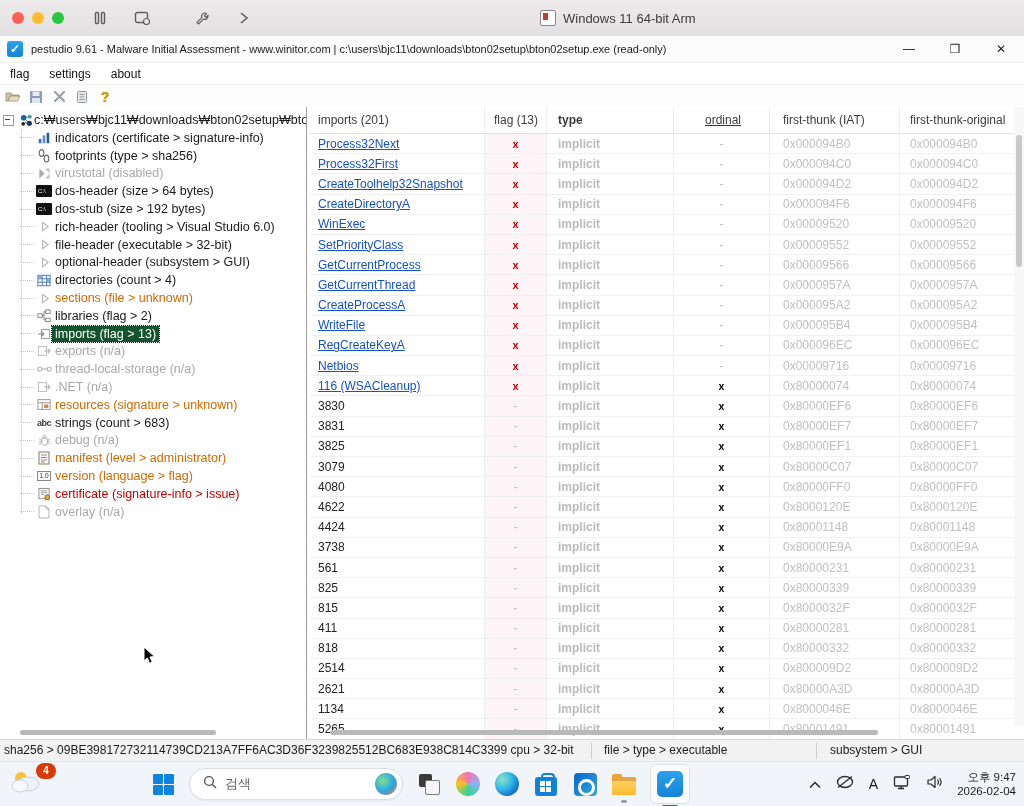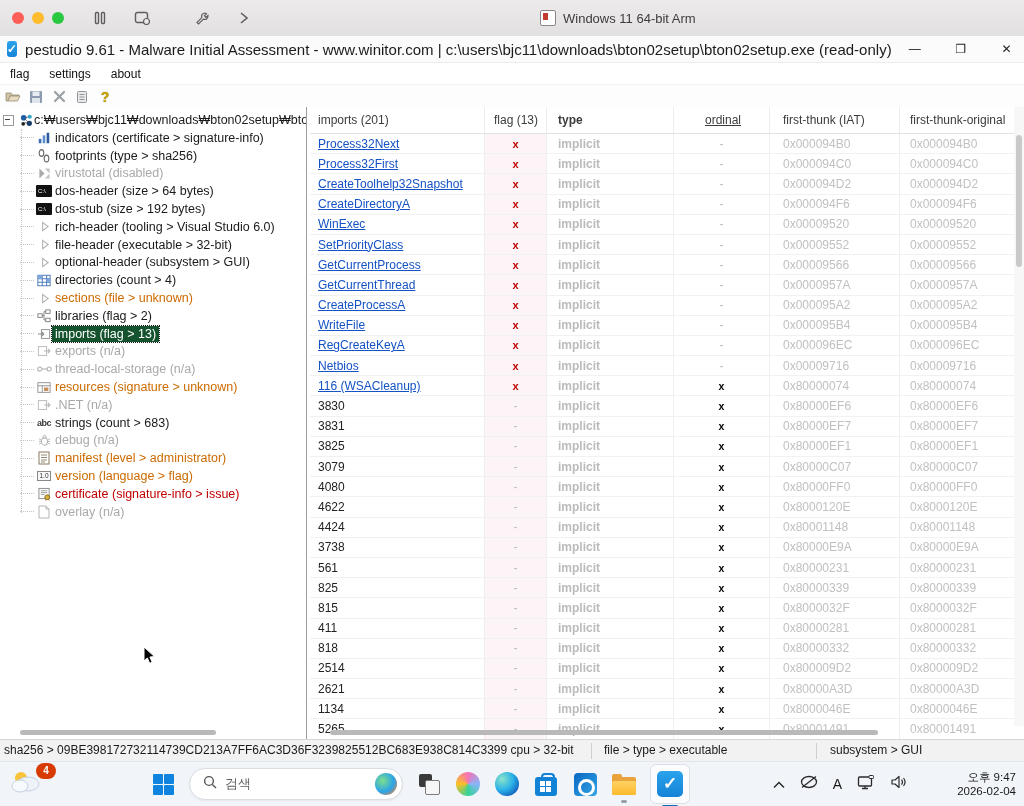--- a/index.html
+++ b/index.html
@@ -17,21 +17,21 @@
   .vm-title{position:absolute;left:540px;top:0;height:36px;display:flex;align-items:center;gap:7px;
             font-size:13px;color:#3e3c3d;}
   .vm-title-icon{width:14px;height:14px;border:1.5px solid #8a8889;border-radius:2px;position:relative;background:#fff;}
   .vm-title-icon:after{content:"";position:absolute;left:2px;top:2px;width:5px;height:7px;background:#c23b2e;}
 
   
   .pw{position:absolute;top:36px;left:0;width:1024px;height:726px;background:#fff;}
   .pw-titlebar{height:26px;background:#fbfbfb;display:flex;align-items:center;border-bottom:1px solid #ececec;}
   .pw-appicon{width:16px;height:16px;border-radius:3px;background:linear-gradient(#2aa3ec,#1583d6);margin:0 8px 0 7px;
               color:#fff;font-size:12px;line-height:16px;text-align:center;font-weight:bold;}
-  .pw-title{font-size:15px;color:#1b1b1b;white-space:nowrap;}
+  .pw-title{font-size:11px;color:#1b1b1b;white-space:nowrap;}
   .pw-ctrls{margin-left:auto;display:flex;height:26px;}
   .pw-ctrl{width:46px;height:26px;display:flex;align-items:center;justify-content:center;font-size:12px;color:#222;}
   .pw-menubar{height:21px;background:#fff;display:flex;align-items:center;gap:0;border-bottom:1px solid #f2f2f2;}
   .pw-menu-item{font-size:12px;color:#111;padding:0 10px;}
   .pw-toolbar{height:23px;background:#fdfdfd;border-bottom:1px solid #d9d9d9;display:flex;align-items:center;gap:7px;padding-left:5px;}
   .tb-ico{width:16px;height:16px;display:flex;align-items:center;justify-content:center;}
 
   
   .pw-content{position:absolute;top:71px;bottom:22px;left:0;right:0;background:#fff;}
   .tree-panel{position:absolute;left:0;top:0;bottom:0;width:306px;border-right:1px solid #9e9e9e;overflow:hidden;background:#fff;}
@@ -114,21 +114,21 @@
   .pest-active{width:38px;height:38px;background:rgba(255,255,255,.75);border:1px solid #dcdfe4;border-radius:6px;
                display:flex;align-items:center;justify-content:center;position:relative;}
   .pesticon{width:26px;height:26px;border-radius:5px;background:linear-gradient(#2aa3ec,#1583d6);color:#fff;
             font-size:17px;line-height:26px;text-align:center;font-weight:bold;}
   .actbar{position:absolute;bottom:-5px;left:50%;transform:translateX(-50%);width:16px;height:3px;border-radius:2px;background:#0f6cbd;}
   .tk-left{position:absolute;left:8px;top:4px;width:46px;height:36px;}
   .badge{position:absolute;right:-2px;top:-3px;min-width:16px;height:16px;border-radius:8px;background:#d83b01;color:#fff;
          font-size:10px;line-height:16px;text-align:center;font-weight:bold;padding:0 2px;}
   .tk-tray{position:absolute;right:8px;top:0;height:44px;display:flex;align-items:center;gap:15px;color:#2b2b2b;}
   .ime{font-size:14px;color:#1a1a1a;}
-  .clock{text-align:right;font-size:11.5px;color:#1a1a1a;line-height:14px;margin-left:36px;}
+  .clock{text-align:right;font-size:11.5px;color:#1a1a1a;line-height:14px;}
 
   
   .cursor{position:absolute;left:143px;top:646px;z-index:50;}
 </style>
 </head>
 <body>
 
 <div class="screen">
 
   <div class="vm-bar">
@@ -361,37 +361,37 @@
                   <circle cx="3" cy="5" r="2.2" fill="none" stroke="#b4b4b4" stroke-width="1.2"></circle>
                   <circle cx="13" cy="5" r="2.2" fill="none" stroke="#b4b4b4" stroke-width="1.2"></circle>
                   <path d="M5.2 5h5.6" stroke="#b4b4b4" stroke-width="1.2"></path>
                 </svg>
               </span>
               <span class="lbl st-disabled">thread-local-storage (n/a)</span>
             </div>
             <div class="ti">
               <span class="dots"></span>
               <span class="ico">
+                <svg width="14" height="14" viewBox="0 0 16 16">
+                  <rect x="1.5" y="3" width="9.5" height="10" fill="#fff" stroke="#b4b4b4"></rect>
+                  <path d="M8 8h7M15 8l-2.6-2.4M15 8l-2.6 2.4" fill="none" stroke="#b4b4b4" stroke-width="1.2"></path>
+                </svg>
+              </span>
+              <span class="lbl st-disabled">.NET (n/a)</span>
+            </div>
+            <div class="ti">
+              <span class="dots"></span>
+              <span class="ico">
                 <svg width="14" height="13" viewBox="0 0 16 14">
                   <rect x="1" y="1.5" width="14" height="11" fill="#fff" stroke="#8a8a8a"></rect>
                   <path d="M1 5h14M6 5v8" stroke="#8a8a8a"></path>
                   <rect x="8" y="7" width="5" height="4" fill="#c98f5a"></rect>
                 </svg>
               </span>
               <span class="lbl st-warn">resources (signature &gt; unknown)</span>
-            </div>
-            <div class="ti">
-              <span class="dots"></span>
-              <span class="ico">
-                <svg width="14" height="14" viewBox="0 0 16 16">
-                  <rect x="1.5" y="3" width="9.5" height="10" fill="#fff" stroke="#b4b4b4"></rect>
-                  <path d="M8 8h7M15 8l-2.6-2.4M15 8l-2.6 2.4" fill="none" stroke="#b4b4b4" stroke-width="1.2"></path>
-                </svg>
-              </span>
-              <span class="lbl st-disabled">.NET (n/a)</span>
             </div>
             <div class="ti">
               <span class="dots"></span>
               <span class="ico">
                 <span class="abc-ic">abc</span>
               </span>
               <span class="lbl st-normal">strings (count &gt; 683)</span>
             </div>
             <div class="ti">
               <span class="dots"></span>

